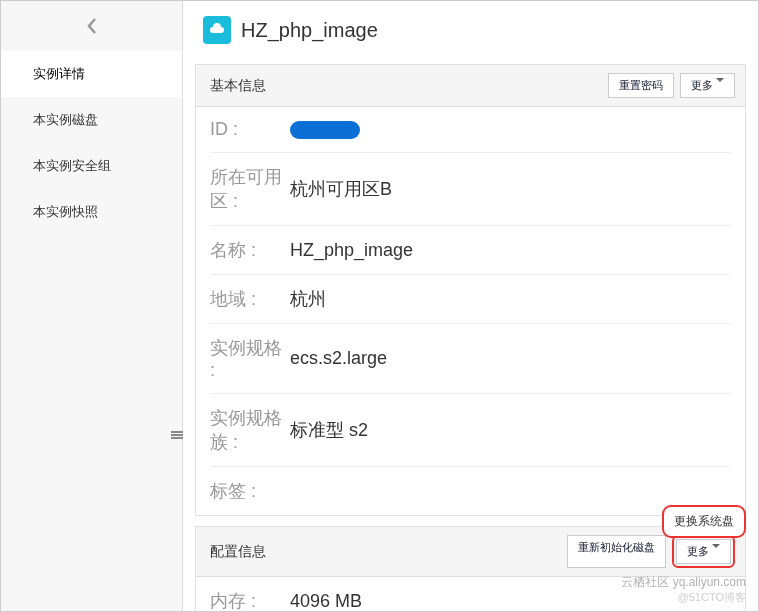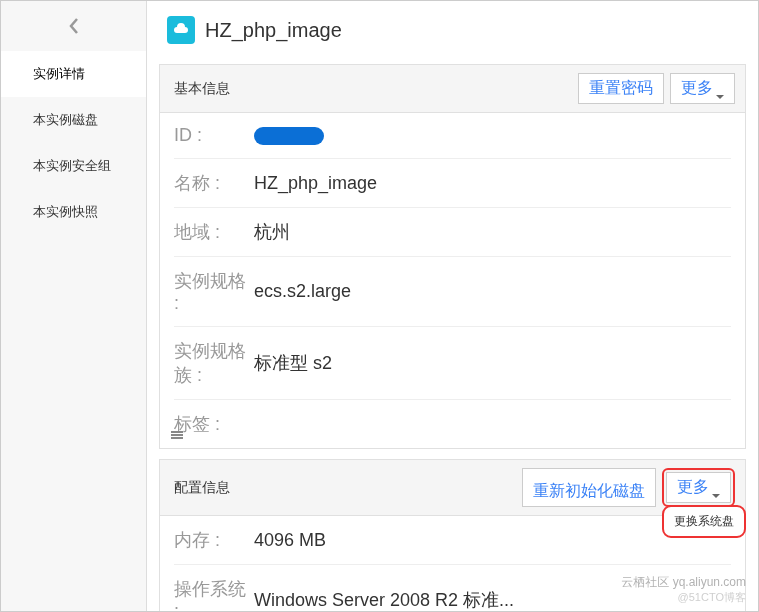--- a/index.html
+++ b/index.html
@@ -9,21 +9,21 @@
       color: #333;
       background: #fff;
       width: 759px;
       height: 612px;
       overflow: hidden;
       position: relative;
       border: 1px solid #ccc;
     }
     .container { display: flex; height: 100%; }
     .sidebar {
-      width: 146px;
+      width: 182px;
       background: #f7f7f7;
       border-right: 1px solid #ddd;
       display: flex;
       flex-direction: column;
     }
     .back-btn {
       height: 50px;
       display: flex;
       align-items: center;
       justify-content: center;
@@ -84,25 +84,25 @@
       color: #333;
     }
     .panel-actions {
       display: flex;
       gap: 6px;
     }
     .btn {
       background: #fff;
       border: 1px solid #ccc;
       padding: 4px 10px;
-      font-size: 16px;
+      font-size: 11px;
       cursor: pointer;
-      color: #3b82f6;
+      color: #0f172a;
       display: inline-flex;
-      align-items: flex-end;
+      align-items: flex-start;
       gap: 3px;
     }
     .caret {
       width: 0; height: 0;
       border-left: 4px solid transparent;
       border-right: 4px solid transparent;
       border-top: 4px solid #666;
       display: inline-block;
     }
     .highlight-red {
@@ -220,20 +220,24 @@
           <button class="btn">
               <span>更多</span>
               <span class="caret"></span>
             </button>
         </div>
       </div>
       <div class="panel-body">
         <div class="field-row">
           <span class="field-label">ID :</span>
           <span class="field-value"><span class="pill"></span></span>
+        </div>
+        <div class="field-row">
+          <span class="field-label">所在可用区 :</span>
+          <span class="field-value">杭州可用区B</span>
         </div>
         <div class="field-row">
           <span class="field-label">名称 :</span>
           <span class="field-value">HZ_php_image</span>
         </div>
         <div class="field-row">
           <span class="field-label">地域 :</span>
           <span class="field-value">杭州</span>
         </div>
         <div class="field-row">

